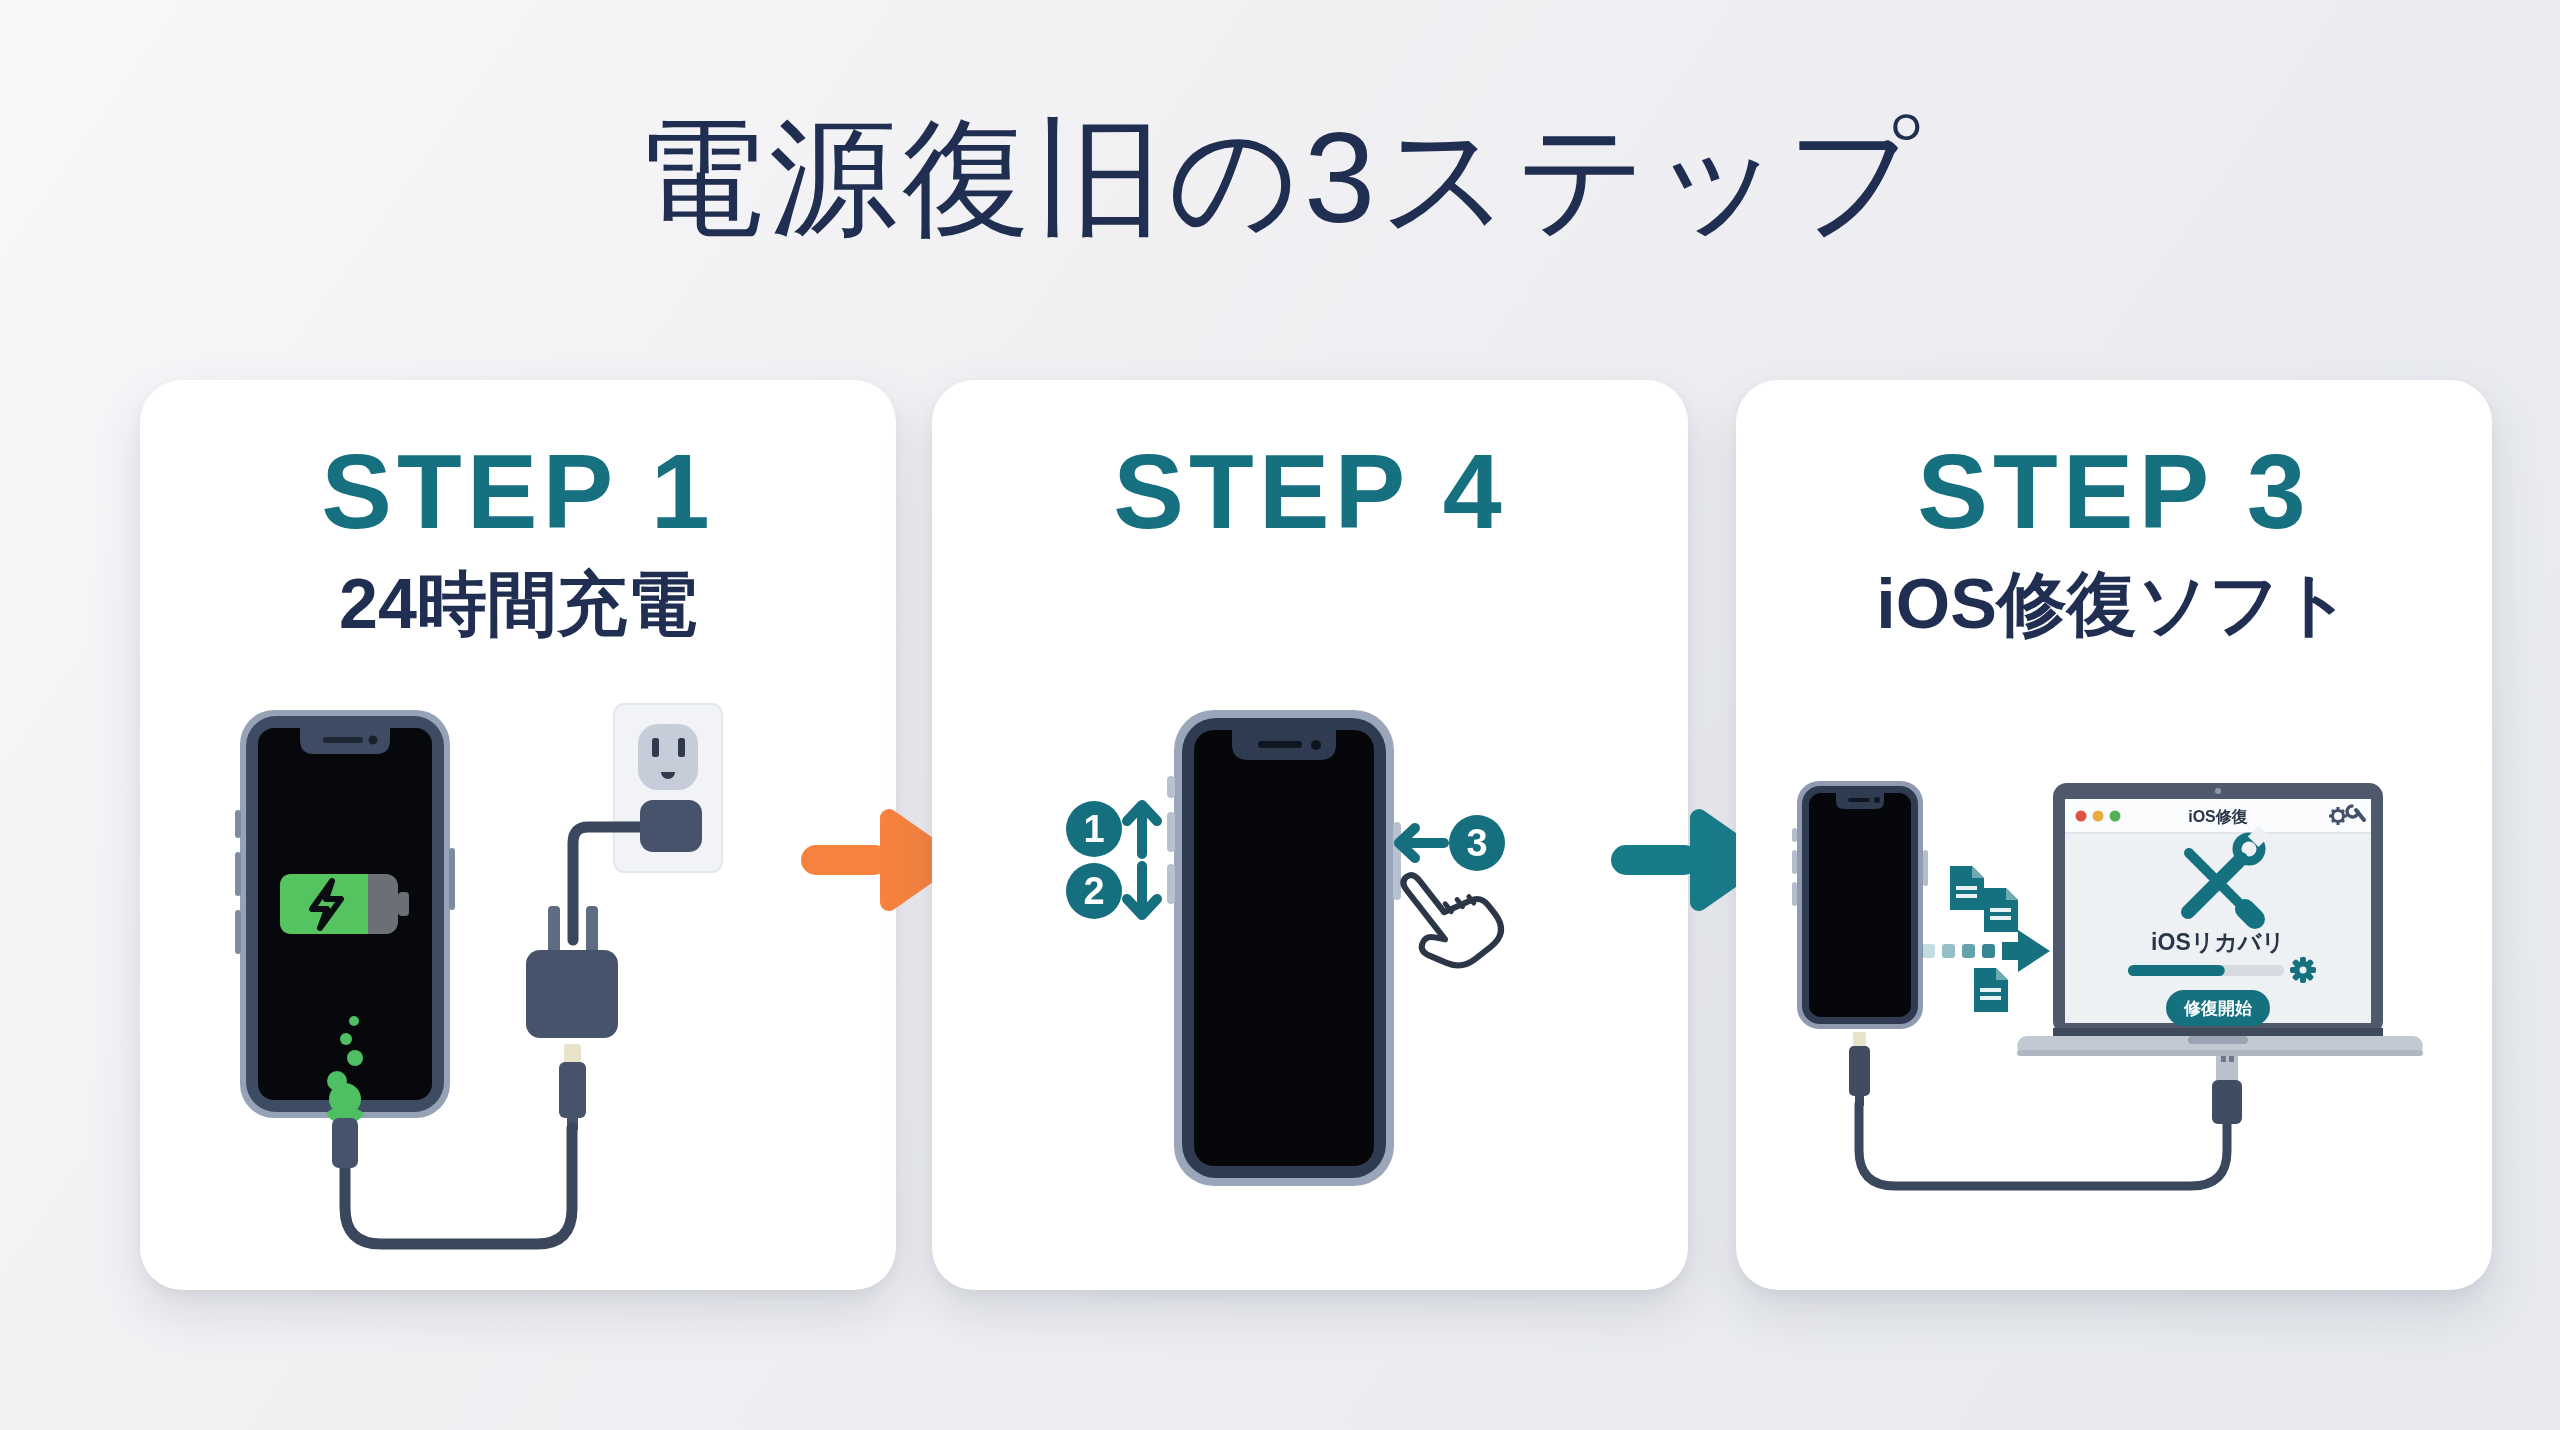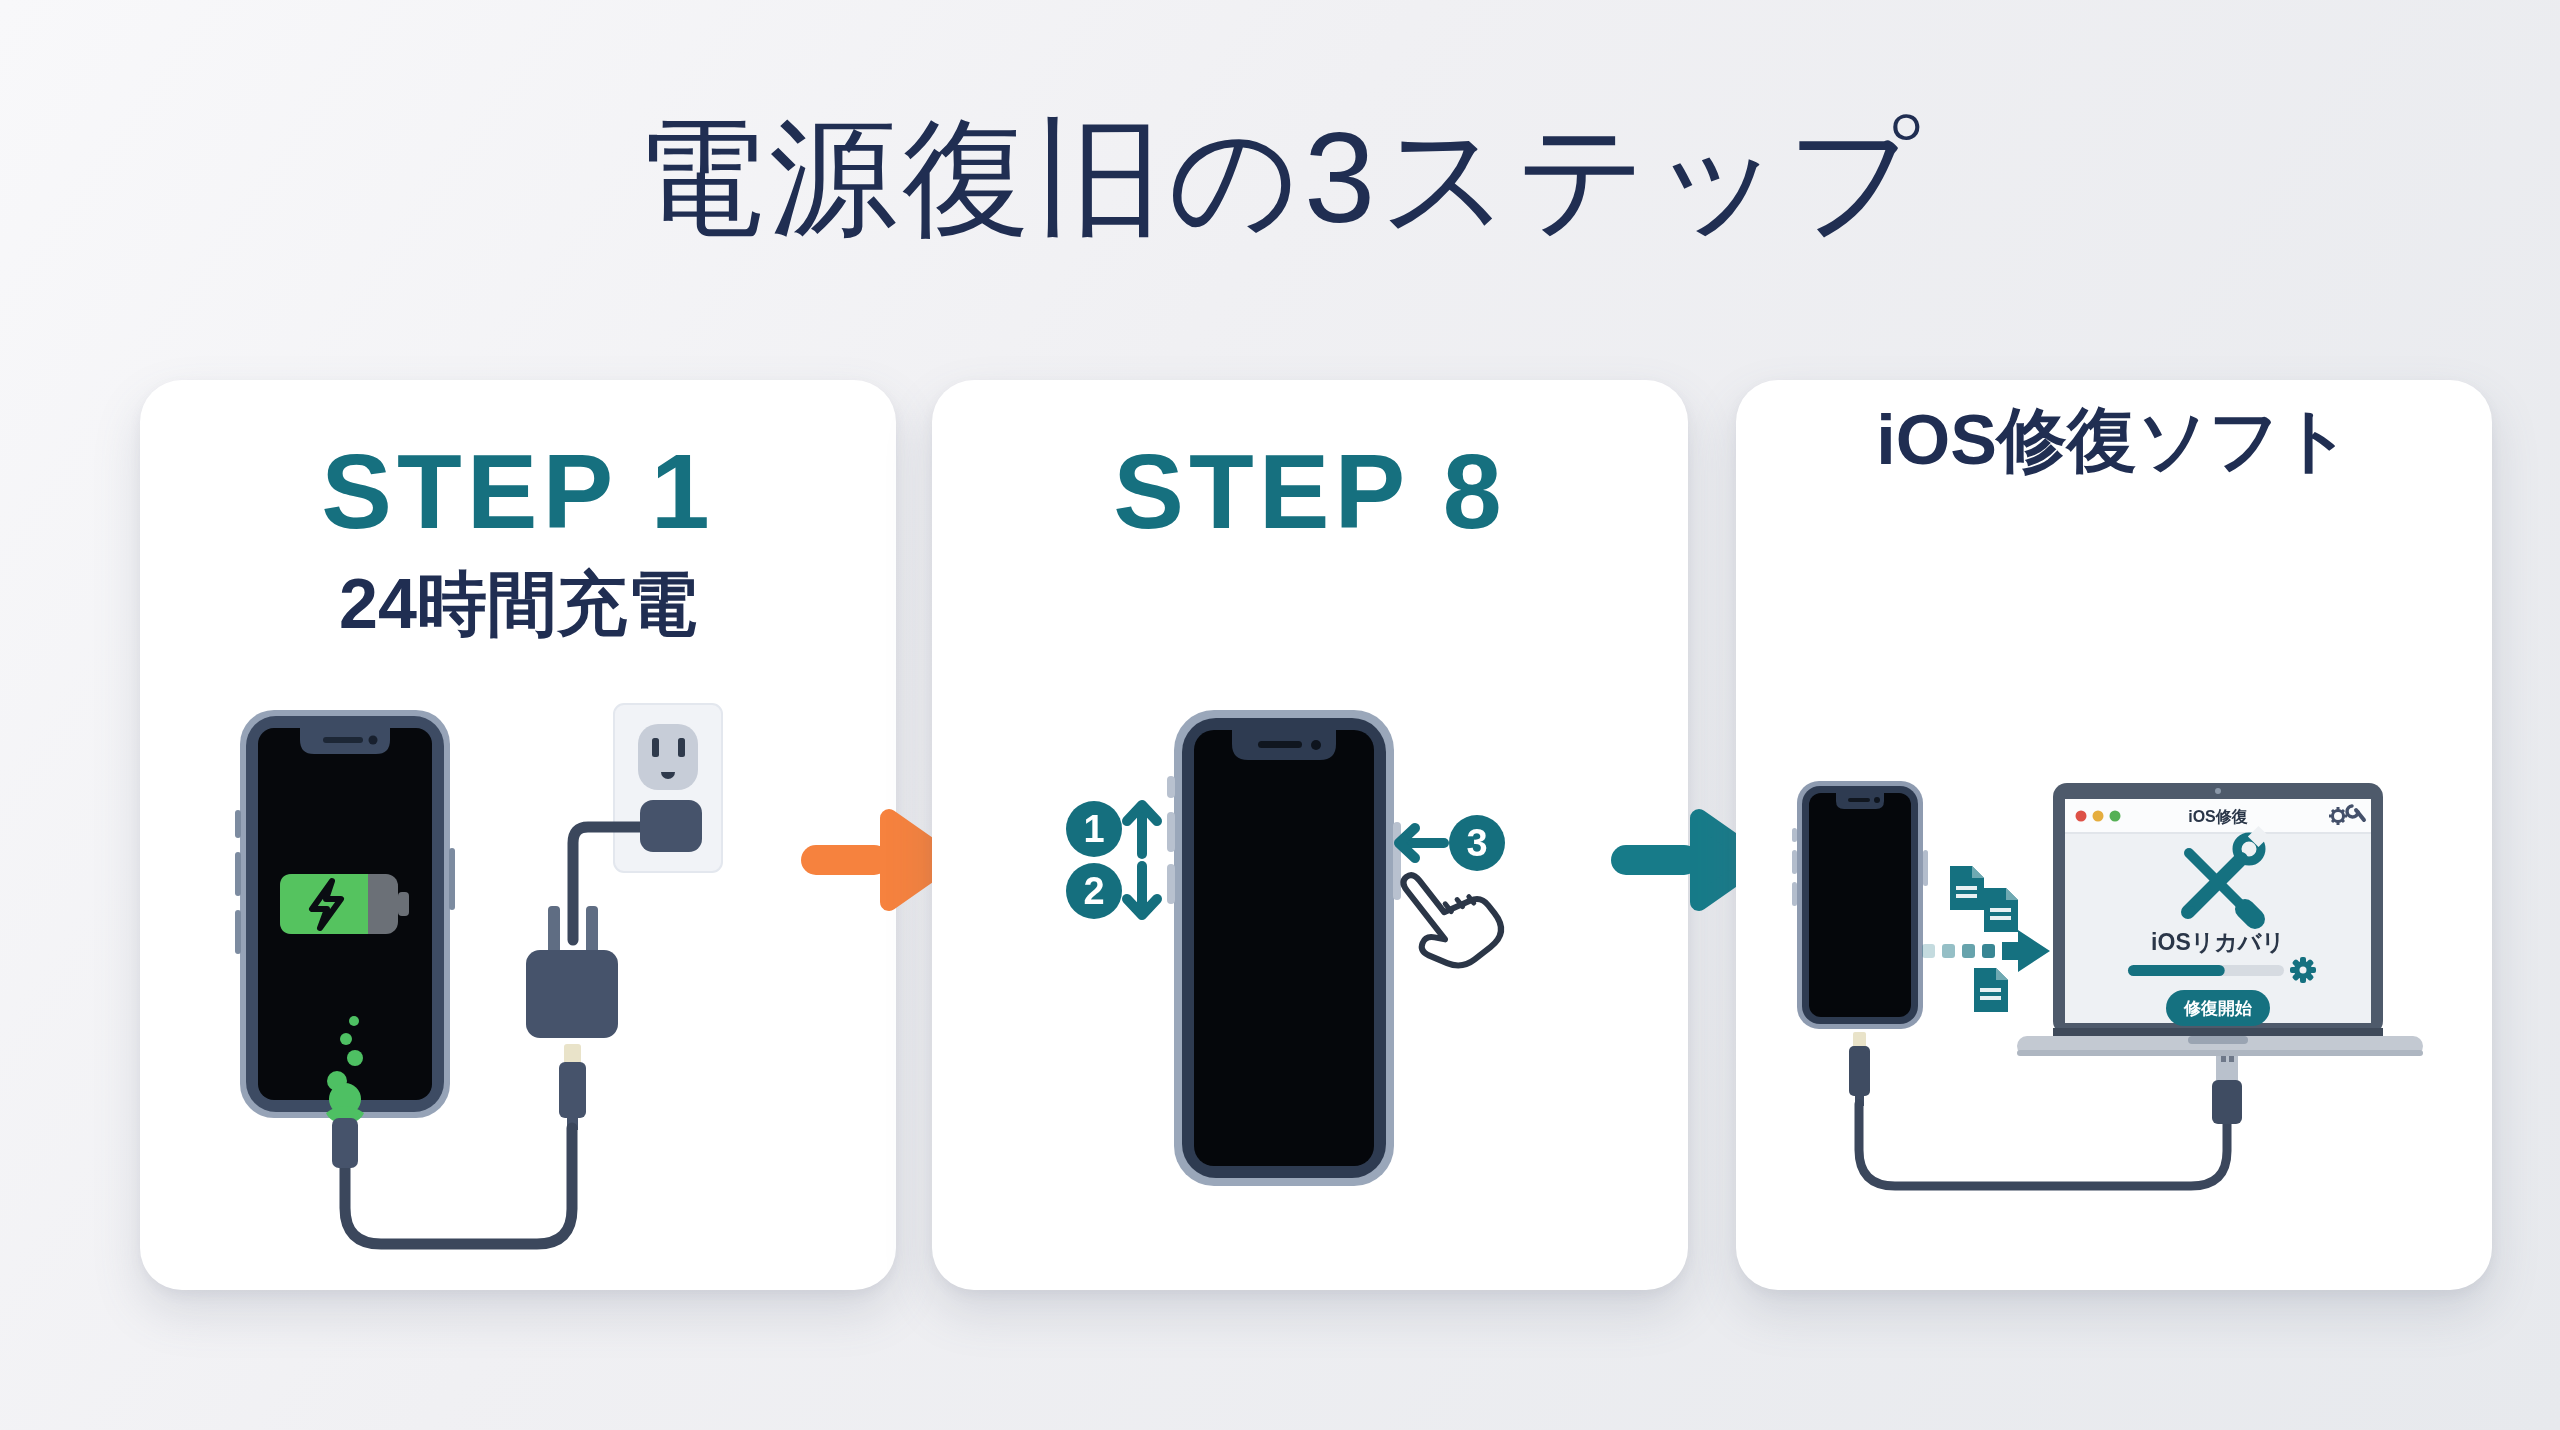--- a/index.html
+++ b/index.html
@@ -101,21 +101,21 @@
       </g>
     </svg>
   </div>
 
   <svg class="gap-arrow a1" viewBox="0 0 170 144">
     <rect x="6" y="57" width="88" height="30" rx="15" fill="#f6823e"></rect>
     <path d="M94 30 L154 72 L94 114 Z" fill="#f6823e" stroke="#f6823e" stroke-width="18" stroke-linejoin="round"></path>
   </svg>
 
   <div class="card c2">
-    <div class="step-label">STEP 8</div>
+    <div class="step-label">STEP 4</div>
     <svg class="illus" viewBox="0 0 688 910">
 
       <g>
         <rect x="242" y="330" width="220" height="476" rx="40" fill="#9aa7ba"></rect>
         <rect x="235" y="396" width="8" height="22" rx="4" fill="#b8c1cf"></rect>
         <rect x="235" y="432" width="8" height="40" rx="4" fill="#b8c1cf"></rect>
         <rect x="235" y="484" width="8" height="40" rx="4" fill="#b8c1cf"></rect>
         <rect x="461" y="442" width="8" height="78" rx="4" fill="#b8c1cf"></rect>
         <rect x="250" y="338" width="204" height="460" rx="34" fill="#2e3b51"></rect>
         <rect x="262" y="350" width="180" height="436" rx="20" fill="#05070b"></rect>
@@ -159,20 +159,21 @@
       </g>
     </svg>
   </div>
 
   <svg class="gap-arrow a2" viewBox="0 0 170 144">
     <rect x="6" y="57" width="88" height="30" rx="15" fill="#177b89"></rect>
     <path d="M94 30 L154 72 L94 114 Z" fill="#177b89" stroke="#177b89" stroke-width="18" stroke-linejoin="round"></path>
   </svg>
 
   <div class="card c3">
+    <div class="step-label">STEP 3</div>
     <div class="step-sub">iOS修復ソフト</div>
     <svg class="illus" viewBox="0 0 688 910">
 
       <g>
         <rect x="61" y="401" width="126" height="248" rx="22" fill="#8e9bb0"></rect>
         <rect x="56" y="448" width="5" height="14" rx="2.5" fill="#b3bdcc"></rect>
         <rect x="56" y="470" width="5" height="24" rx="2.5" fill="#b3bdcc"></rect>
         <rect x="56" y="502" width="5" height="24" rx="2.5" fill="#b3bdcc"></rect>
         <rect x="187" y="470" width="5" height="36" rx="2.5" fill="#b3bdcc"></rect>
         <rect x="66" y="406" width="116" height="238" rx="18" fill="#2e3b51"></rect>

